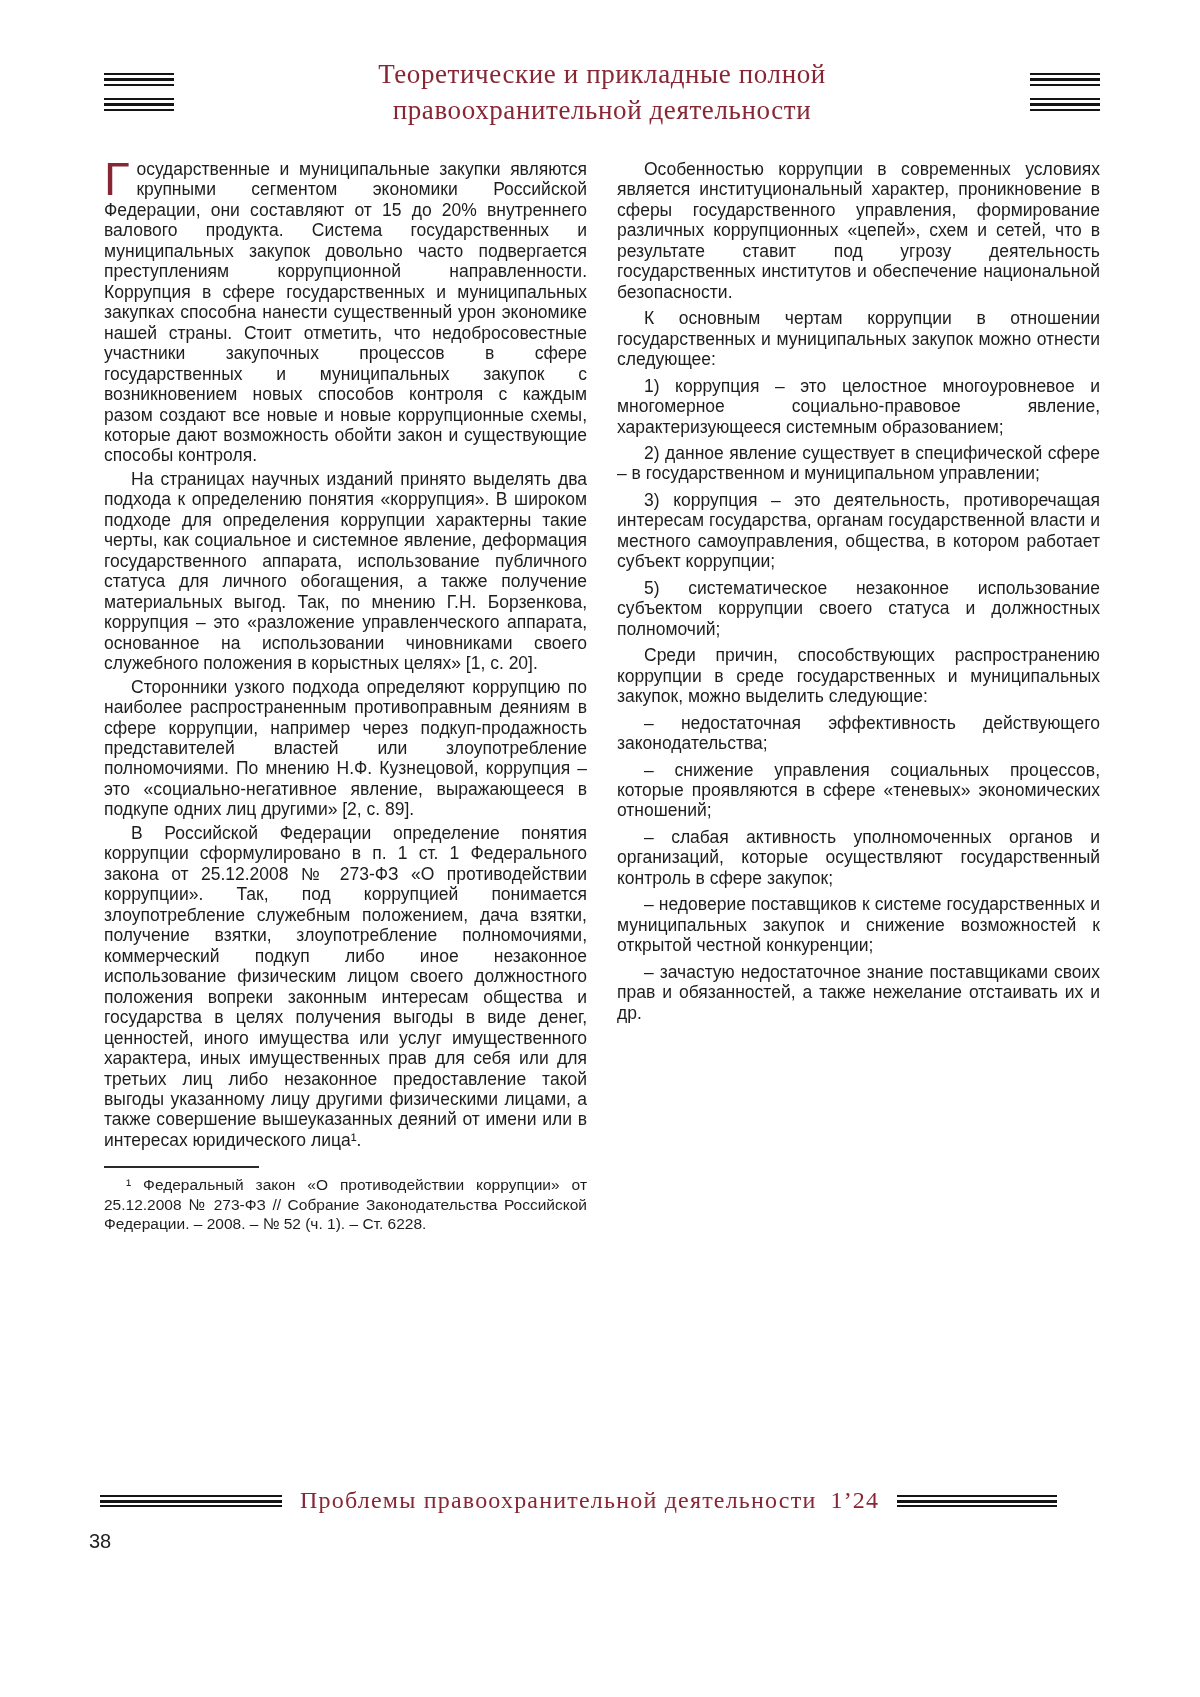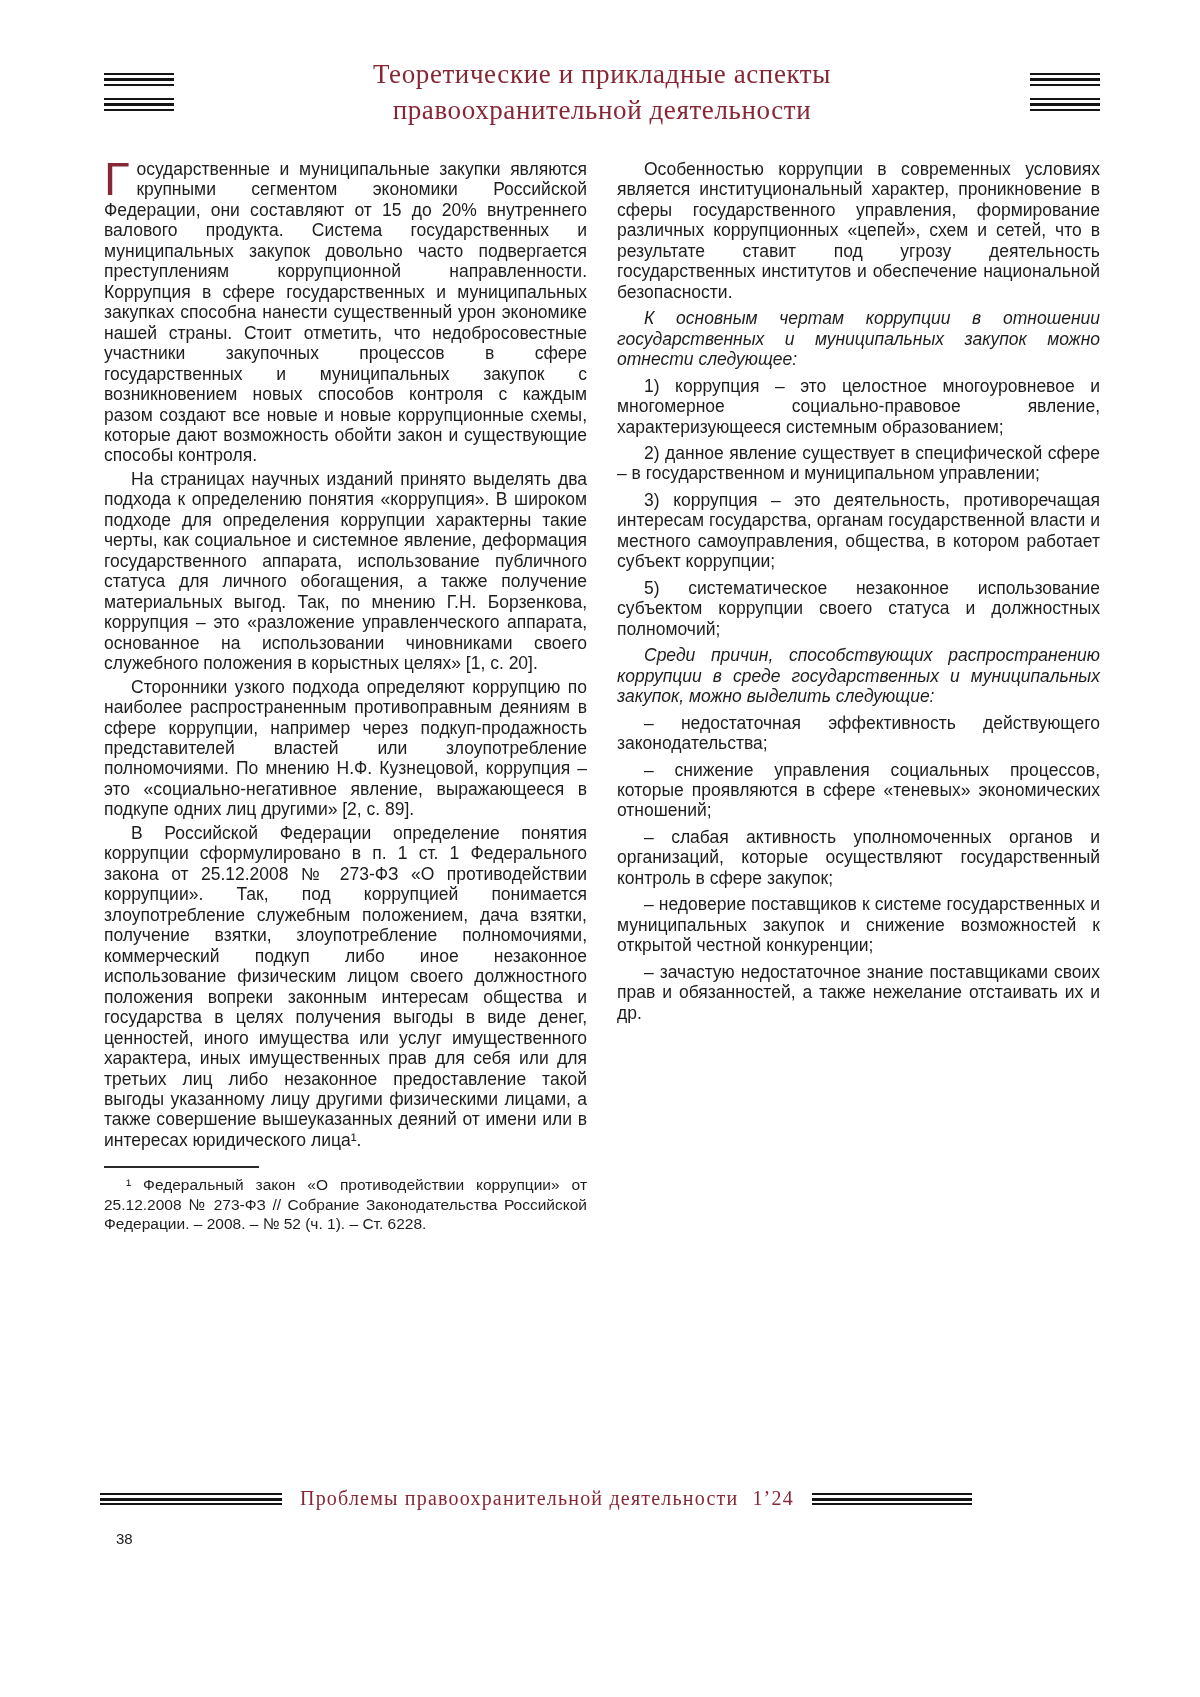--- a/index.html
+++ b/index.html
@@ -61,21 +61,21 @@
   .first-par { text-indent: 0 !important; }
   .dropcap {
     float: left;
     font-family: "Liberation Sans", sans-serif;
     font-weight: 500;
     font-size: 47px;
     line-height: 36px;
     padding: 2px 7px 0 0;
     color: #872634;
   }
-  .lead { font-style: italic; }
+  .lead { }
   .footnote-sep {
     width: 155px;
     border: 0;
     border-top: 2px solid #2a2a2a;
     margin: 16px 0 7px 0;
   }
   .footnote {
     font-size: 15.5px;
     line-height: 1.24;
     text-indent: 22px !important;
@@ -88,47 +88,47 @@
     width: 884px;
     display: flex;
     align-items: center;
     gap: 18px;
   }
   .footer-rules { height: 12px; }
   .fr-left  { width: 182px; flex: 0 0 182px; }
   .fr-right { width: 160px; flex: 0 0 160px; }
   .footer-text {
     font-family: "Liberation Serif", serif;
-    font-size: 20px;
+    font-size: 24px;
     letter-spacing: 1.2px;
     color: #872634;
     white-space: nowrap;
   }
   .footer-issue { margin-left: 14px; }
   .page-number {
     position: absolute;
-    left: 116px;
+    left: 89px;
     top: 1530px;
-    font-size: 15px;
+    font-size: 20px;
     color: #222222;
     text-align: right;
   }
 </style>
 </head>
 <body>
 
 <div class="page">
 
   <header class="header">
     <div class="ornament">
       <div class="rules"></div>
       <div class="rules"></div>
     </div>
     <h1 class="title">
-      <span>Теоретические и прикладные аспекты</span><br>
+      <span>Теоретические и прикладные полной</span><br>
       <span>правоохранительной деятельности</span>
     </h1>
     <div class="ornament">
       <div class="rules"></div>
       <div class="rules"></div>
     </div>
   </header>
 
   <div class="columns">
 

